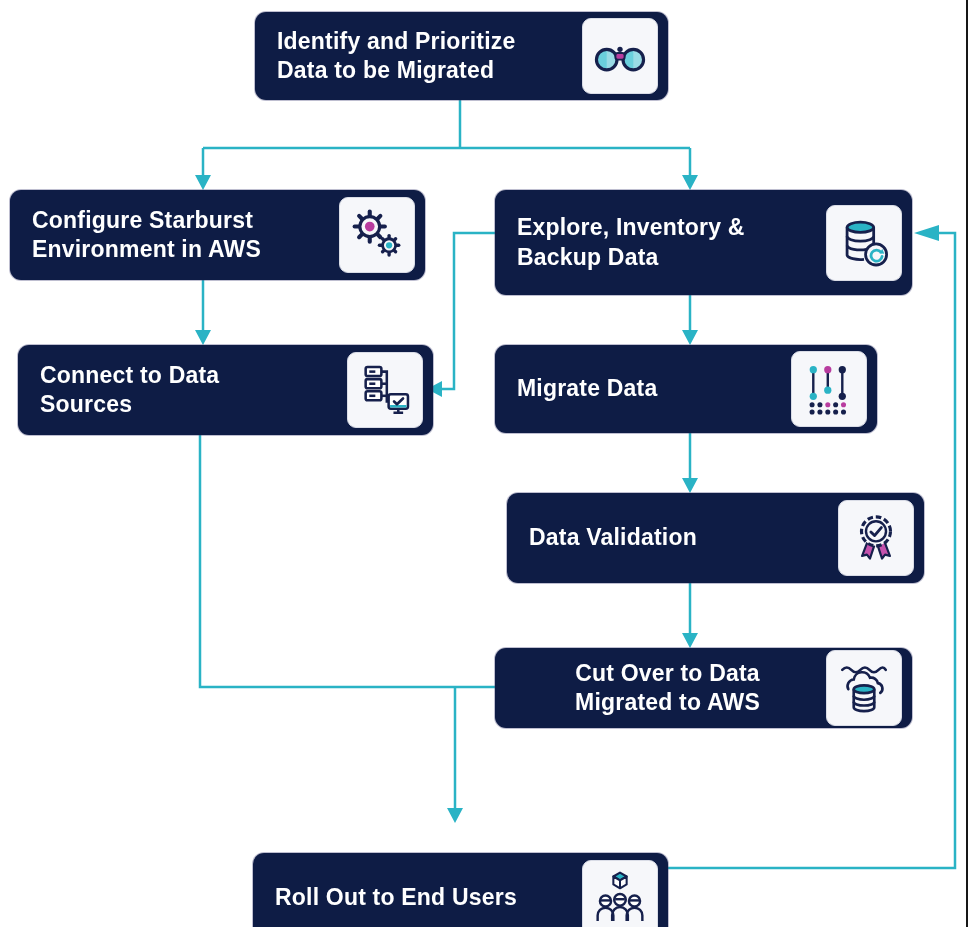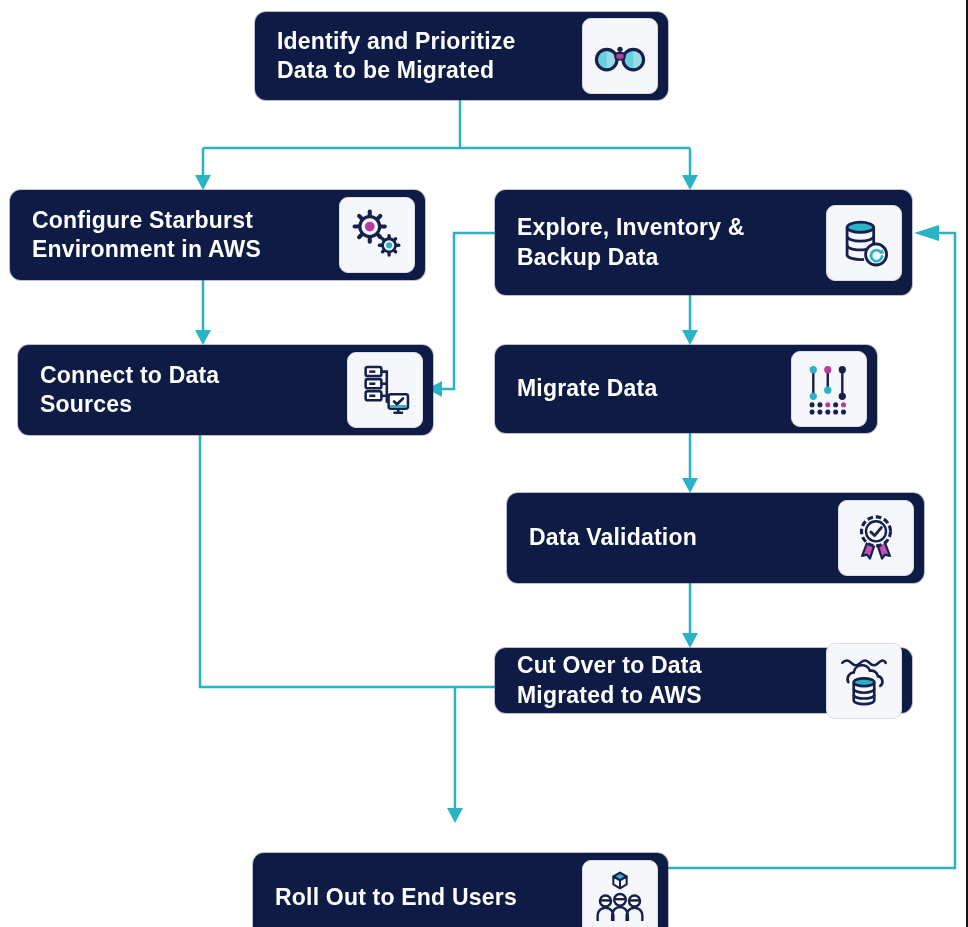--- a/index.html
+++ b/index.html
@@ -24,21 +24,21 @@
     display:flex;align-items:center;justify-content:center;margin-left:8px;
   }
   .tile svg{width:58px;height:58px;display:block;}
   
   #n-identify {left:255px;top:12px; width:413px;height:88px;}
   #n-configure{left:10px; top:190px;width:415px;height:90px;}
   #n-explore  {left:495px;top:190px;width:417px;height:105px;}
   #n-connect  {left:10px; top:345px;width:415px;height:90px;margin-left:8px;}
   #n-migrate  {left:495px;top:345px;width:382px;height:88px;}
   #n-validate {left:495px;top:493px;width:417px;height:90px;margin-left:12px;}
-  #n-cutover  {left:495px;top:648px;width:417px;height:65px;}
+  #n-cutover  {left:495px;top:648px;width:417px;height:80px;text-align:center;}
   #n-rollout  {left:253px;top:853px;width:415px;height:90px;}
   #right-border{
     position:absolute;top:0;right:0;width:2px;height:927px;background:#161616;z-index:3;
   }
 </style>
 </head>
 <body>
 
 <div id="stage">
 

